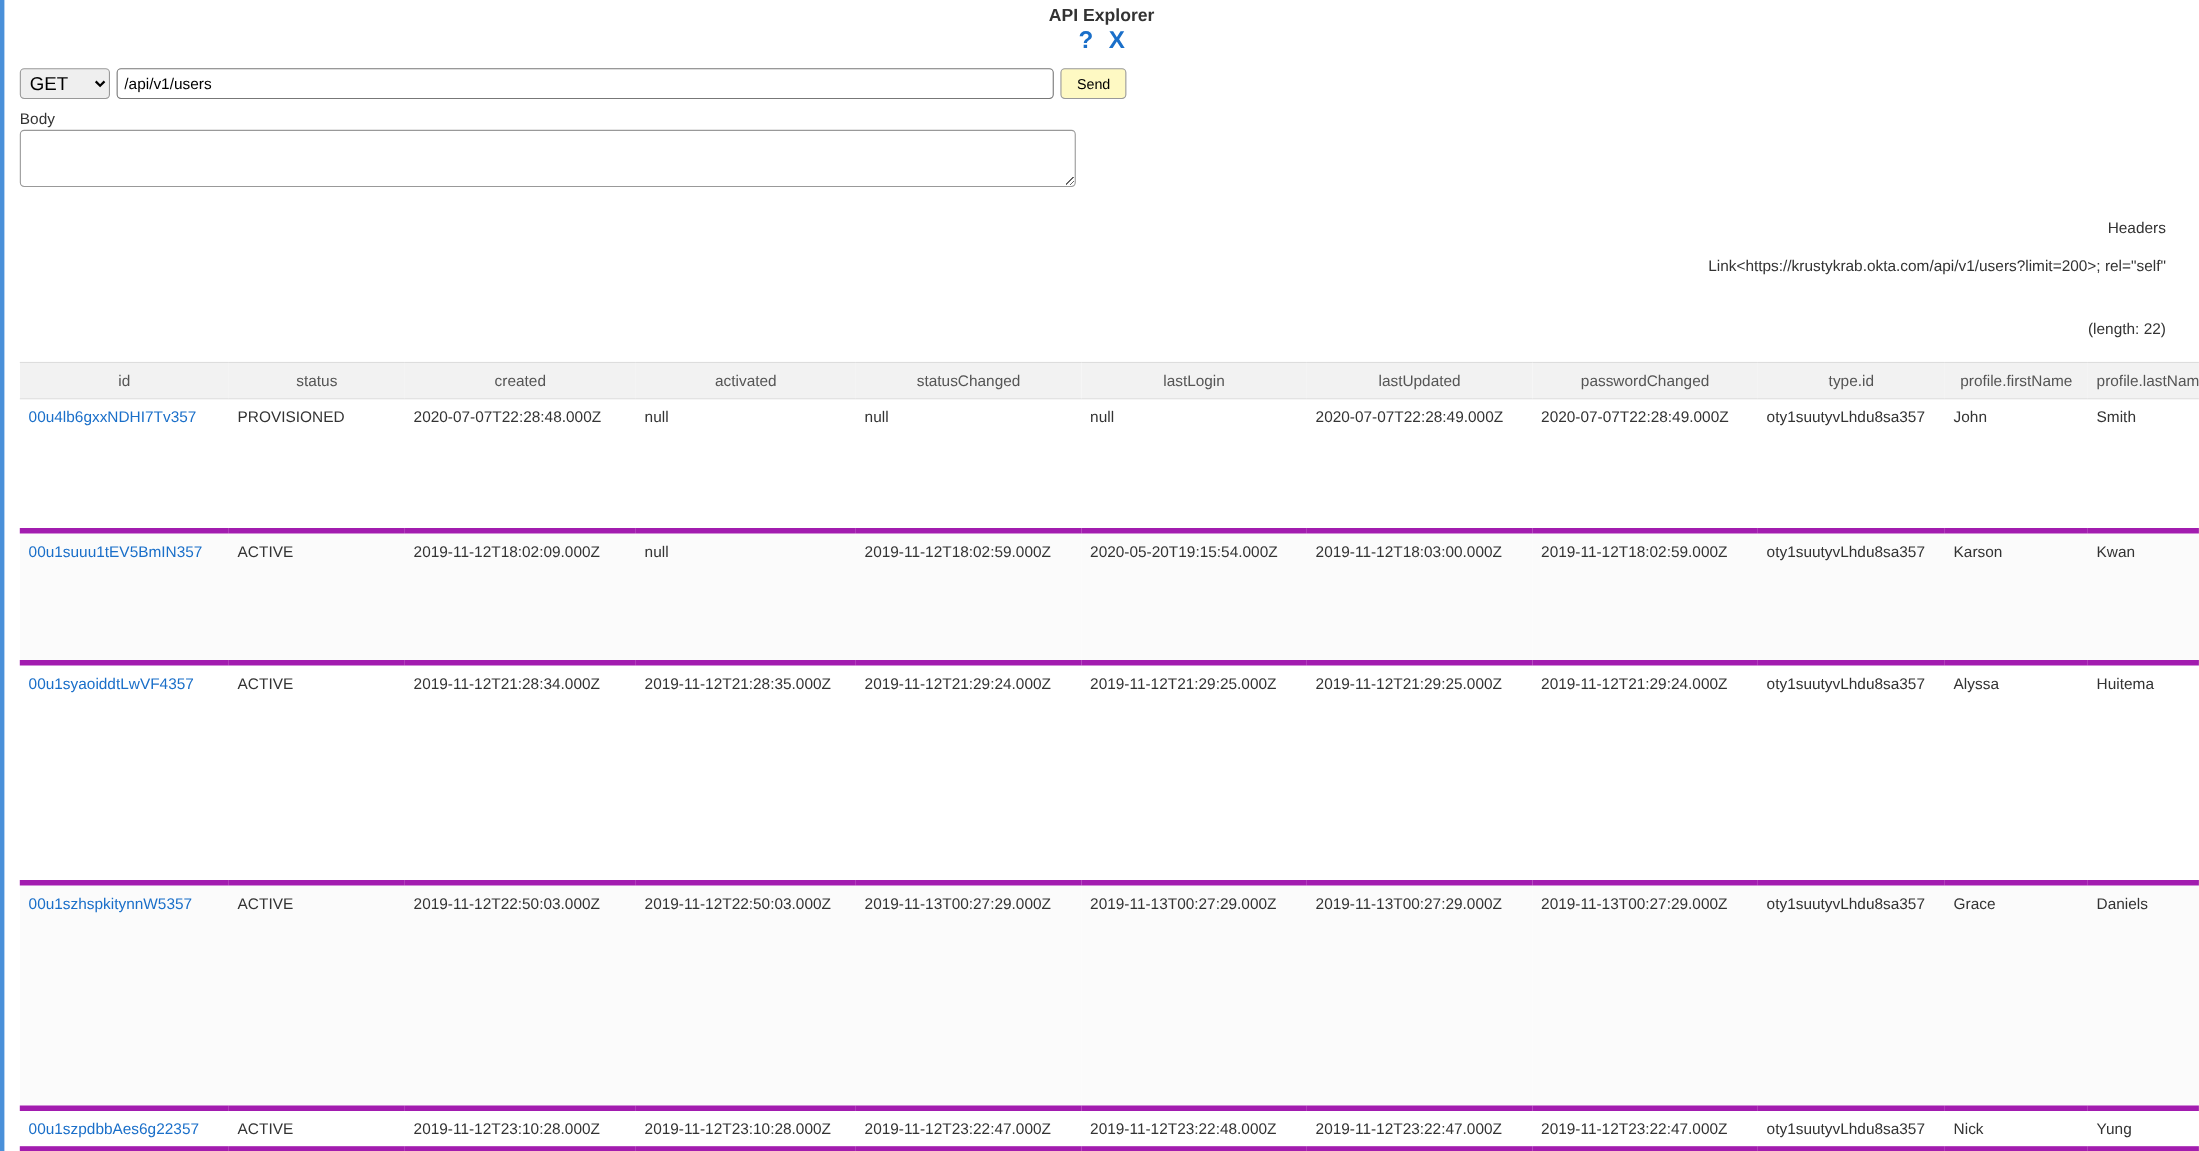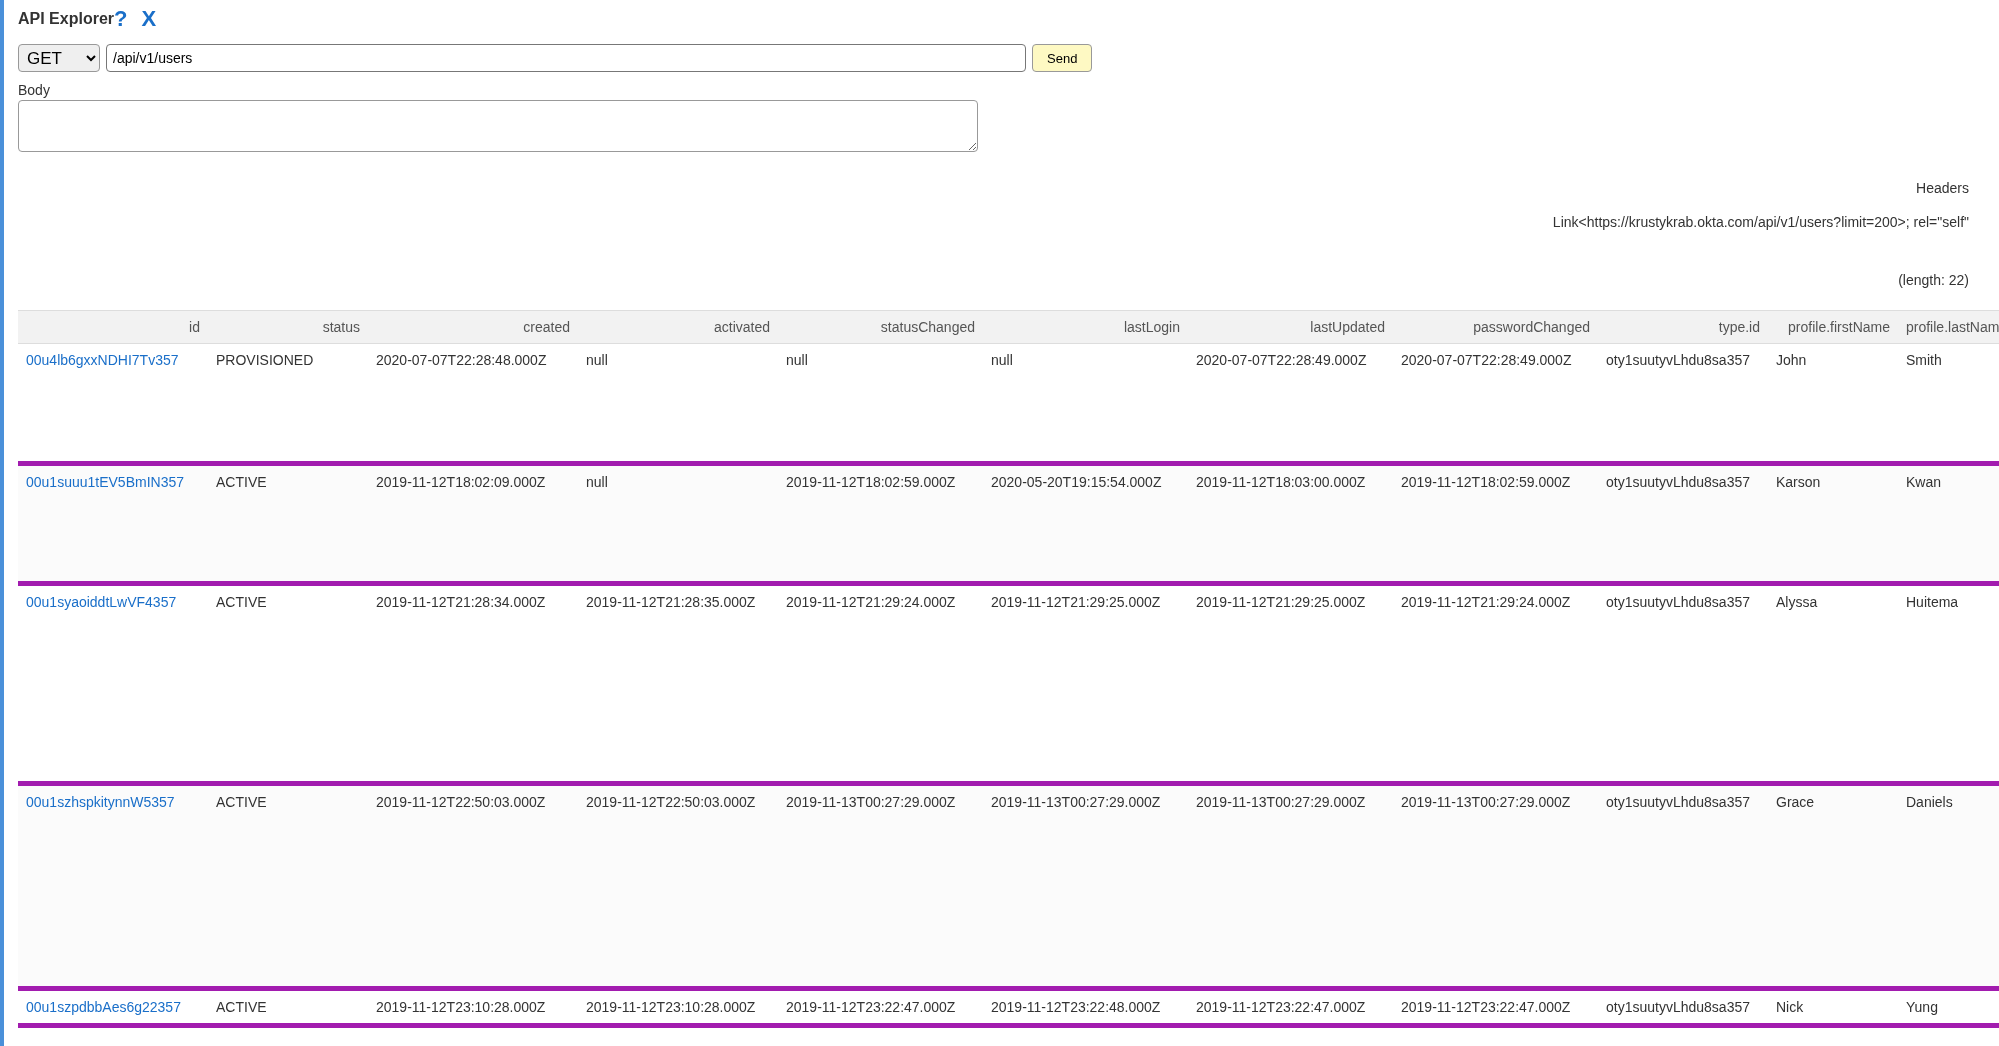--- a/index.html
+++ b/index.html
@@ -12,22 +12,23 @@
     background: #fff;
   }
   .panel {
     border-left: 4px solid #4a90d9;
     padding: 0;
     min-height: 100vh;
   }
   .header-bar {
     display: flex;
     align-items: center;
-    justify-content: flex-start;
+    justify-content: space-between;
     padding: 6px 14px 6px 14px;
+    flex-direction: column;
   }
   .header-bar .title {
     font-weight: bold;
     font-size: 16px;
   }
   .header-icons {
     display: flex;
     gap: 14px;
     align-items: center;
     color: #1a6fc9;
@@ -48,21 +49,21 @@
     font-size: 17px;
     padding: 0 4px;
     width: 82px;
   }
   input.url {
     border: 1px solid #777;
     border-radius: 4px;
     height: 28px;
     font-size: 14px;
     padding: 0 6px;
-    width: 920px;
+    width: 852px;
   }
   button.send {
     border: 1px solid #999;
     border-radius: 4px;
     background: #fef9c3;
     height: 28px;
     padding: 0 14px;
     font-size: 13px;
     cursor: pointer;
   }
@@ -94,21 +95,21 @@
   table.data {
     border-collapse: collapse;
     width: 100%;
     table-layout: fixed;
     font-size: 14px;
   }
   table.data thead tr {
     background: #f2f2f2;
   }
   table.data th {
-    text-align: right;
+    text-align: center;
     font-weight: normal;
     color: #555;
     padding: 8px 8px;
     border-top: 1px solid #ddd;
     border-bottom: 1px solid #ddd;
     white-space: nowrap;
     overflow: hidden;
   }
   table.data td {
     padding: 8px 8px;

